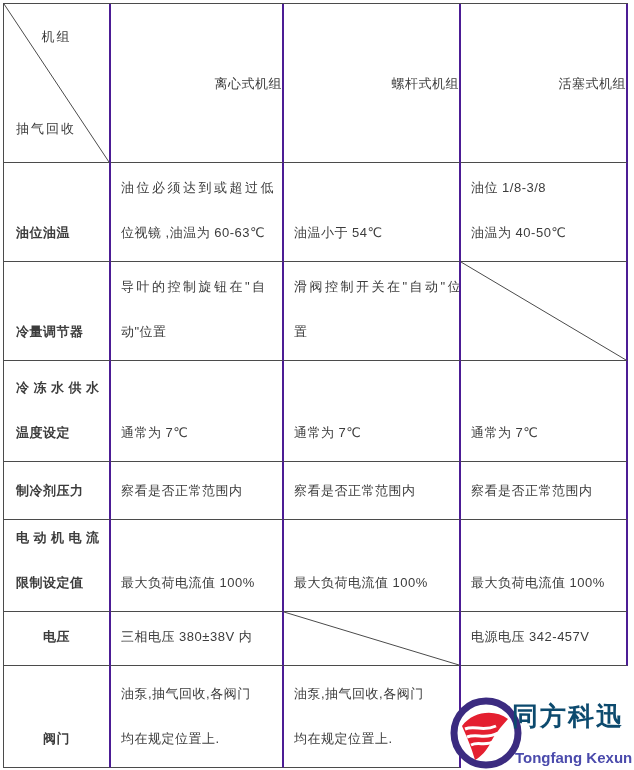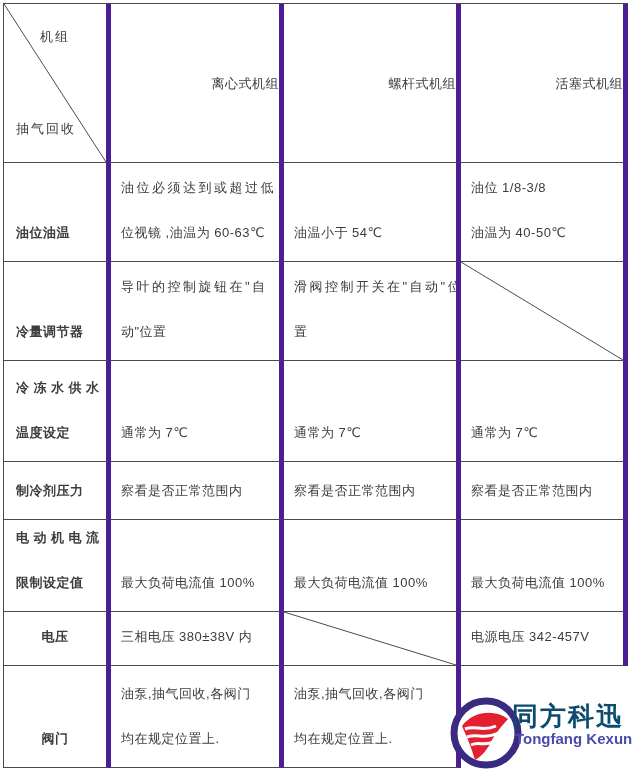--- a/index.html
+++ b/index.html
@@ -12,21 +12,21 @@
     position:absolute;left:3px;top:3px;
     display:grid;
     grid-template-columns:107px 173px 177px 167px;
     grid-template-rows:159px 99px 99px 101px 58px 92px 54px 102px;
     border-top:1px solid #4b4b4b;
     border-left:1px solid #4b4b4b;
     background:#ffffff;
   }
   .cell{
     position:relative;
-    border-right:5px solid #4c1d95;
+    border-right:2px solid #4c1d95;
     border-bottom:1px solid #4b4b4b;
     display:flex;flex-direction:column;justify-content:flex-end;
     padding:0 8px 6px 10px;
     line-height:45px;
     box-sizing:border-box;
     overflow:hidden;
   }
   .line{white-space:nowrap;letter-spacing:0.5px;}
   .stretch{letter-spacing:4.5px;}
   .stretch-sm{letter-spacing:2.5px;}
@@ -34,21 +34,21 @@
   .row-label{padding-left:12px;letter-spacing:2px;font-weight:bold;}
   .label-center{text-align:center;padding-left:8px;}
   .corner{padding:0;}
   .diag{position:absolute;left:0;top:0;width:100%;height:100%;display:block;}
   .corner-top{position:absolute;top:24px;left:0;right:0;text-align:center;letter-spacing:2px;line-height:18px;}
   .corner-bottom{position:absolute;bottom:24px;left:12px;letter-spacing:2px;line-height:18px;}
   .watermark{position:absolute;left:448px;top:696px;display:flex;align-items:flex-start;z-index:5;}
   .wm-logo{width:76px;height:74px;flex:none;}
   .wm-text{margin-left:-12px;padding-top:5px;}
   .wm-cn{font-size:26px;font-weight:bold;color:#0c4a6e;letter-spacing:2px;line-height:30px;white-space:nowrap;}
-  .wm-en{font-size:15px;font-weight:bold;color:#4b4bac;line-height:16px;margin-top:0;margin-left:3px;white-space:nowrap;}
+  .wm-en{font-size:15px;font-weight:bold;color:#4b4bac;line-height:16px;margin-top:19px;margin-left:3px;white-space:nowrap;}
 </style>
 </head>
 <body>
 
 <div class="table">
 
   <div class="cell corner">
     <svg class="diag" viewBox="0 0 100 100" preserveAspectRatio="none">
       <line x1="0" y1="0" x2="100" y2="100" stroke="#4b4b4b" stroke-width="1" vector-effect="non-scaling-stroke"></line>
     </svg>

